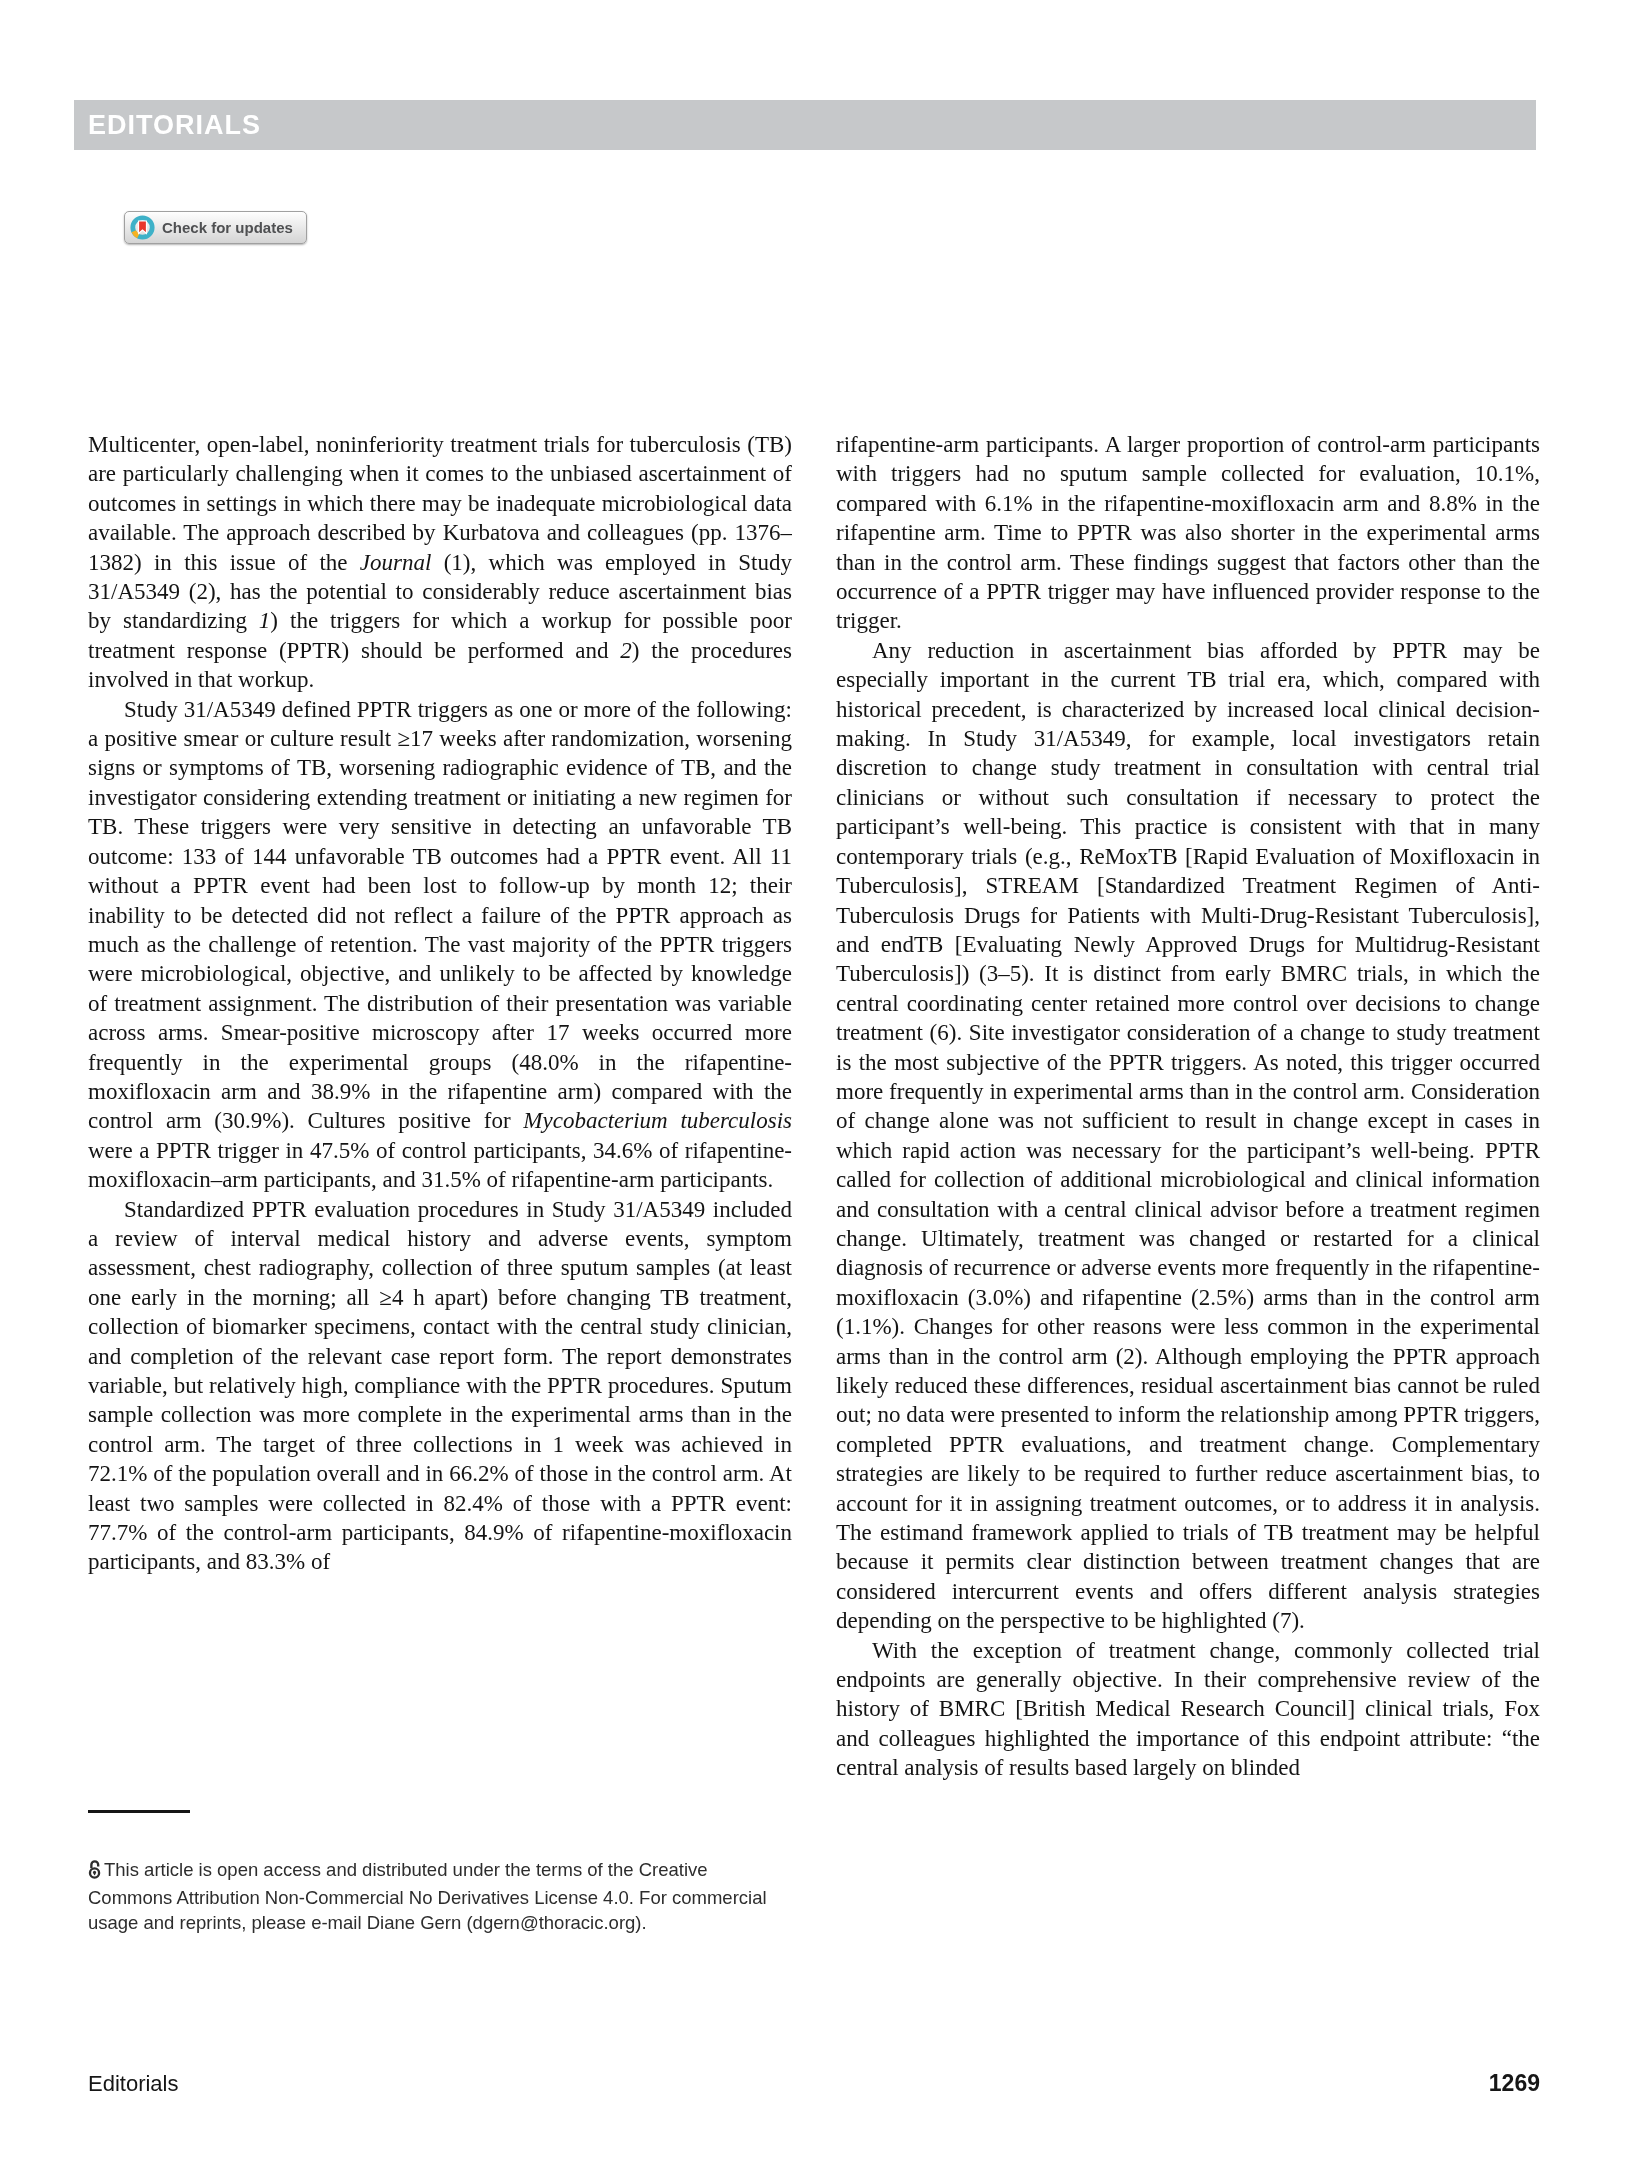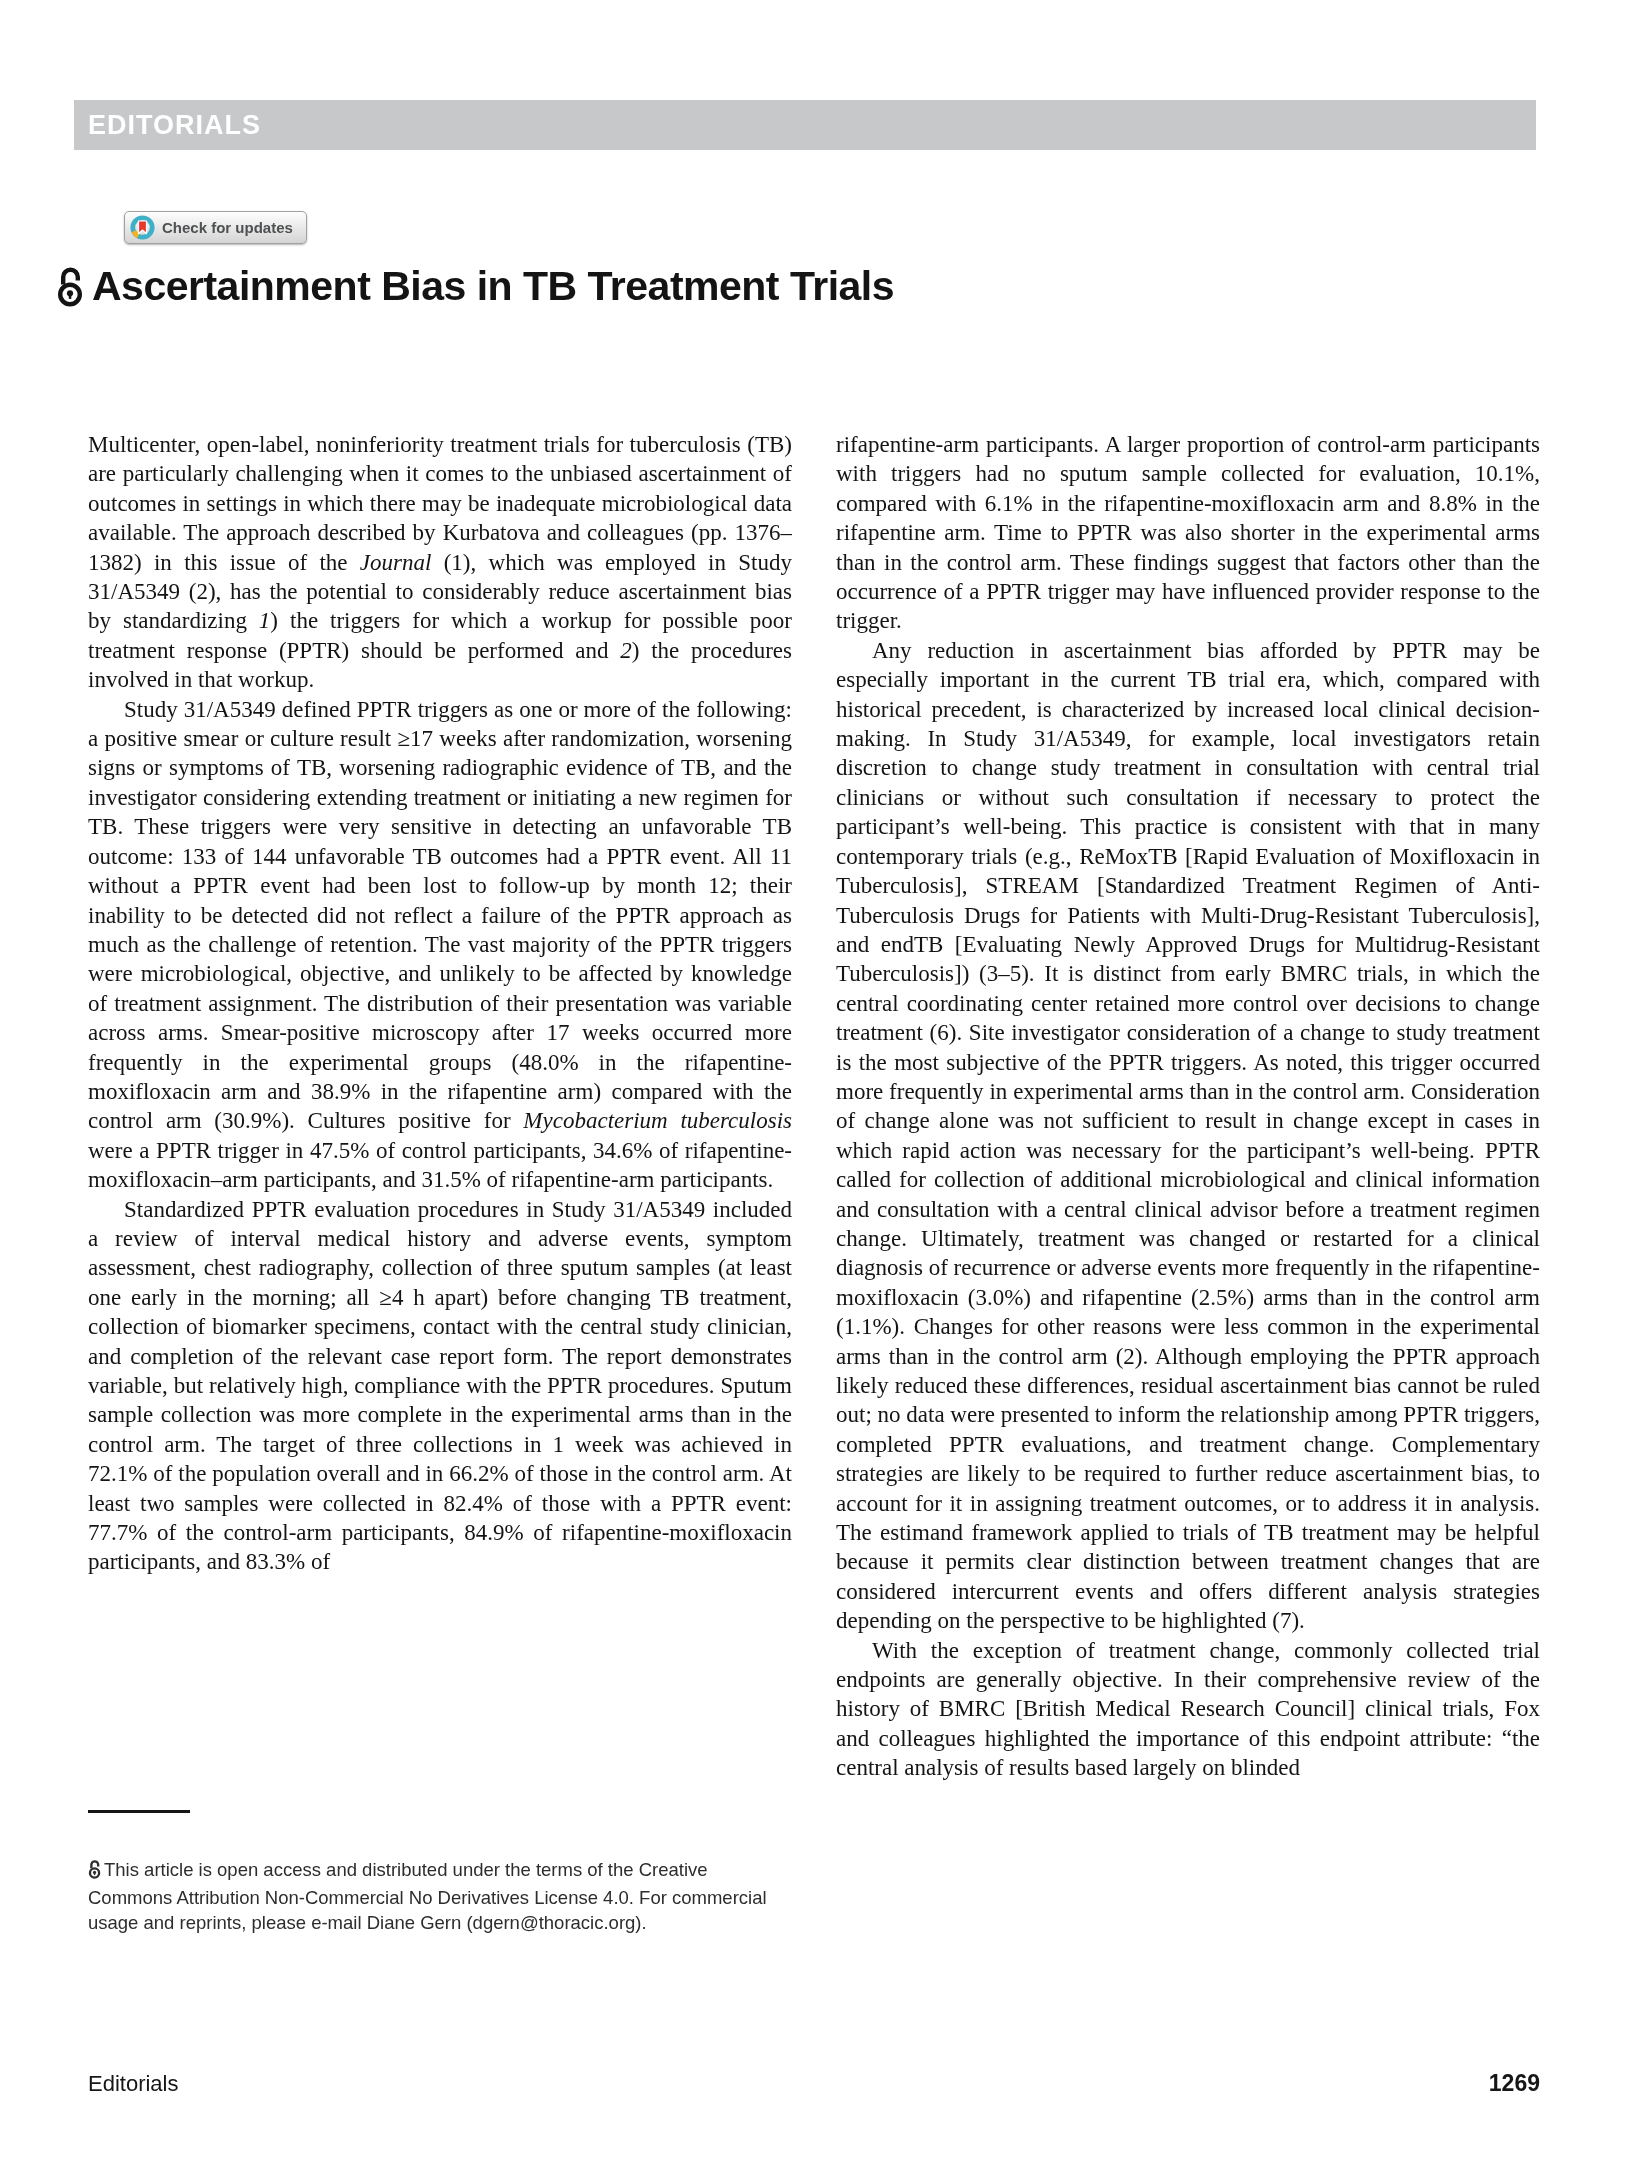--- a/index.html
+++ b/index.html
@@ -86,31 +86,20 @@
     <span style="display:inline-flex;">
       <svg width="25" height="25" viewBox="0 0 24 24" aria-hidden="true">
         <circle cx="12" cy="12" r="9.3" fill="none" stroke="#3eb1c8" stroke-width="4.6"></circle>
         <path d="M3.6 15.6 a9.3 9.3 0 0 0 4.3 4.7" fill="none" stroke="#f6b221" stroke-width="4.6"></path>
         <path d="M8.2 5.8 h7.6 v12 l-3.8 -3.4 -3.8 3.4 z" fill="#e8372c" stroke="#ffffff" stroke-width="1.1"></path>
       </svg>
     </span>
     <span class="label">Check for updates</span>
   </div>
 
-  <div class="title-row">
-    <span style="display:inline-flex; margin-top:4px;">
-      <svg width="30" height="40" viewBox="0 0 30 40" aria-hidden="true">
-        <path d="M7.2 17.5 v-7.5 a 7.3 7.3 0 0 1 14.6 0 v3.4" fill="none" stroke="#131313" stroke-width="4.4"></path>
-        <circle cx="14" cy="27.5" r="9.8" fill="none" stroke="#131313" stroke-width="4.4"></circle>
-        <circle cx="14" cy="26.3" r="3.1" fill="#131313"></circle>
-        <rect x="12.8" y="26.3" width="2.5" height="5.6" fill="#131313"></rect>
-      </svg>
-    </span>
-    <h1>Ascertainment Bias in TB Treatment Trials</h1>
-  </div>
 
   <div class="columns">
     <div class="col col-left">
       <p><span>Multicenter, open-label, noninferiority treatment trials for tuberculosis (TB) are particularly challenging when it comes to the unbiased ascertainment of outcomes in settings in which there may be inadequate microbiological data available. The approach described by Kurbatova and colleagues (pp. 1376–1382) in this issue of the </span><em>Journal</em><span> (1), which was employed in Study 31/A5349 (2), has the potential to considerably reduce ascertainment bias by standardizing </span><em>1</em><span>) the triggers for which a workup for possible poor treatment response (PPTR) should be performed and </span><em>2</em><span>) the procedures involved in that workup.</span></p>
       <p class="indent"><span>Study 31/A5349 defined PPTR triggers as one or more of the following: a positive smear or culture result ≥17 weeks after randomization, worsening signs or symptoms of TB, worsening radiographic evidence of TB, and the investigator considering extending treatment or initiating a new regimen for TB. These triggers were very sensitive in detecting an unfavorable TB outcome: 133 of 144 unfavorable TB outcomes had a PPTR event. All 11 without a PPTR event had been lost to follow-up by month 12; their inability to be detected did not reflect a failure of the PPTR approach as much as the challenge of retention. The vast majority of the PPTR triggers were microbiological, objective, and unlikely to be affected by knowledge of treatment assignment. The distribution of their presentation was variable across arms. Smear-positive microscopy after 17 weeks occurred more frequently in the experimental groups (48.0% in the rifapentine-moxifloxacin arm and 38.9% in the rifapentine arm) compared with the control arm (30.9%). Cultures positive for </span><em>Mycobacterium tuberculosis</em><span> were a PPTR trigger in 47.5% of control participants, 34.6% of rifapentine-moxifloxacin–arm participants, and 31.5% of rifapentine-arm participants.</span></p>
       <p class="indent"><span>Standardized PPTR evaluation procedures in Study 31/A5349 included a review of interval medical history and adverse events, symptom assessment, chest radiography, collection of three sputum samples (at least one early in the morning; all ≥4 h apart) before changing TB treatment, collection of biomarker specimens, contact with the central study clinician, and completion of the relevant case report form. The report demonstrates variable, but relatively high, compliance with the PPTR procedures. Sputum sample collection was more complete in the experimental arms than in the control arm. The target of three collections in 1 week was achieved in 72.1% of the population overall and in 66.2% of those in the control arm. At least two samples were collected in 82.4% of those with a PPTR event: 77.7% of the control-arm participants, 84.9% of rifapentine-moxifloxacin participants, and 83.3% of</span></p>
     </div>
     <div class="col col-right">
       <p><span>rifapentine-arm participants. A larger proportion of control-arm participants with triggers had no sputum sample collected for evaluation, 10.1%, compared with 6.1% in the rifapentine-moxifloxacin arm and 8.8% in the rifapentine arm. Time to PPTR was also shorter in the experimental arms than in the control arm. These findings suggest that factors other than the occurrence of a PPTR trigger may have influenced provider response to the trigger.</span></p>
       <p class="indent"><span>Any reduction in ascertainment bias afforded by PPTR may be especially important in the current TB trial era, which, compared with historical precedent, is characterized by increased local clinical decision-making. In Study 31/A5349, for example, local investigators retain discretion to change study treatment in consultation with central trial clinicians or without such consultation if necessary to protect the participant’s well-being. This practice is consistent with that in many contemporary trials (e.g., ReMoxTB [Rapid Evaluation of Moxifloxacin in Tuberculosis], STREAM [Standardized Treatment Regimen of Anti-Tuberculosis Drugs for Patients with Multi-Drug-Resistant Tuberculosis], and endTB [Evaluating Newly Approved Drugs for Multidrug-Resistant Tuberculosis]) (3–5). It is distinct from early BMRC trials, in which the central coordinating center retained more control over decisions to change treatment (6). Site investigator consideration of a change to study treatment is the most subjective of the PPTR triggers. As noted, this trigger occurred more frequently in experimental arms than in the control arm. Consideration of change alone was not sufficient to result in change except in cases in which rapid action was necessary for the participant’s well-being. PPTR called for collection of additional microbiological and clinical information and consultation with a central clinical advisor before a treatment regimen change. Ultimately, treatment was changed or restarted for a clinical diagnosis of recurrence or adverse events more frequently in the rifapentine-moxifloxacin (3.0%) and rifapentine (2.5%) arms than in the control arm (1.1%). Changes for other reasons were less common in the experimental arms than in the control arm (2). Although employing the PPTR approach likely reduced these differences, residual ascertainment bias cannot be ruled out; no data were presented to inform the relationship among PPTR triggers, completed PPTR evaluations, and treatment change. Complementary strategies are likely to be required to further reduce ascertainment bias, to account for it in assigning treatment outcomes, or to address it in analysis. The estimand framework applied to trials of TB treatment may be helpful because it permits clear distinction between treatment changes that are considered intercurrent events and offers different analysis strategies depending on the perspective to be highlighted (7).</span></p>

